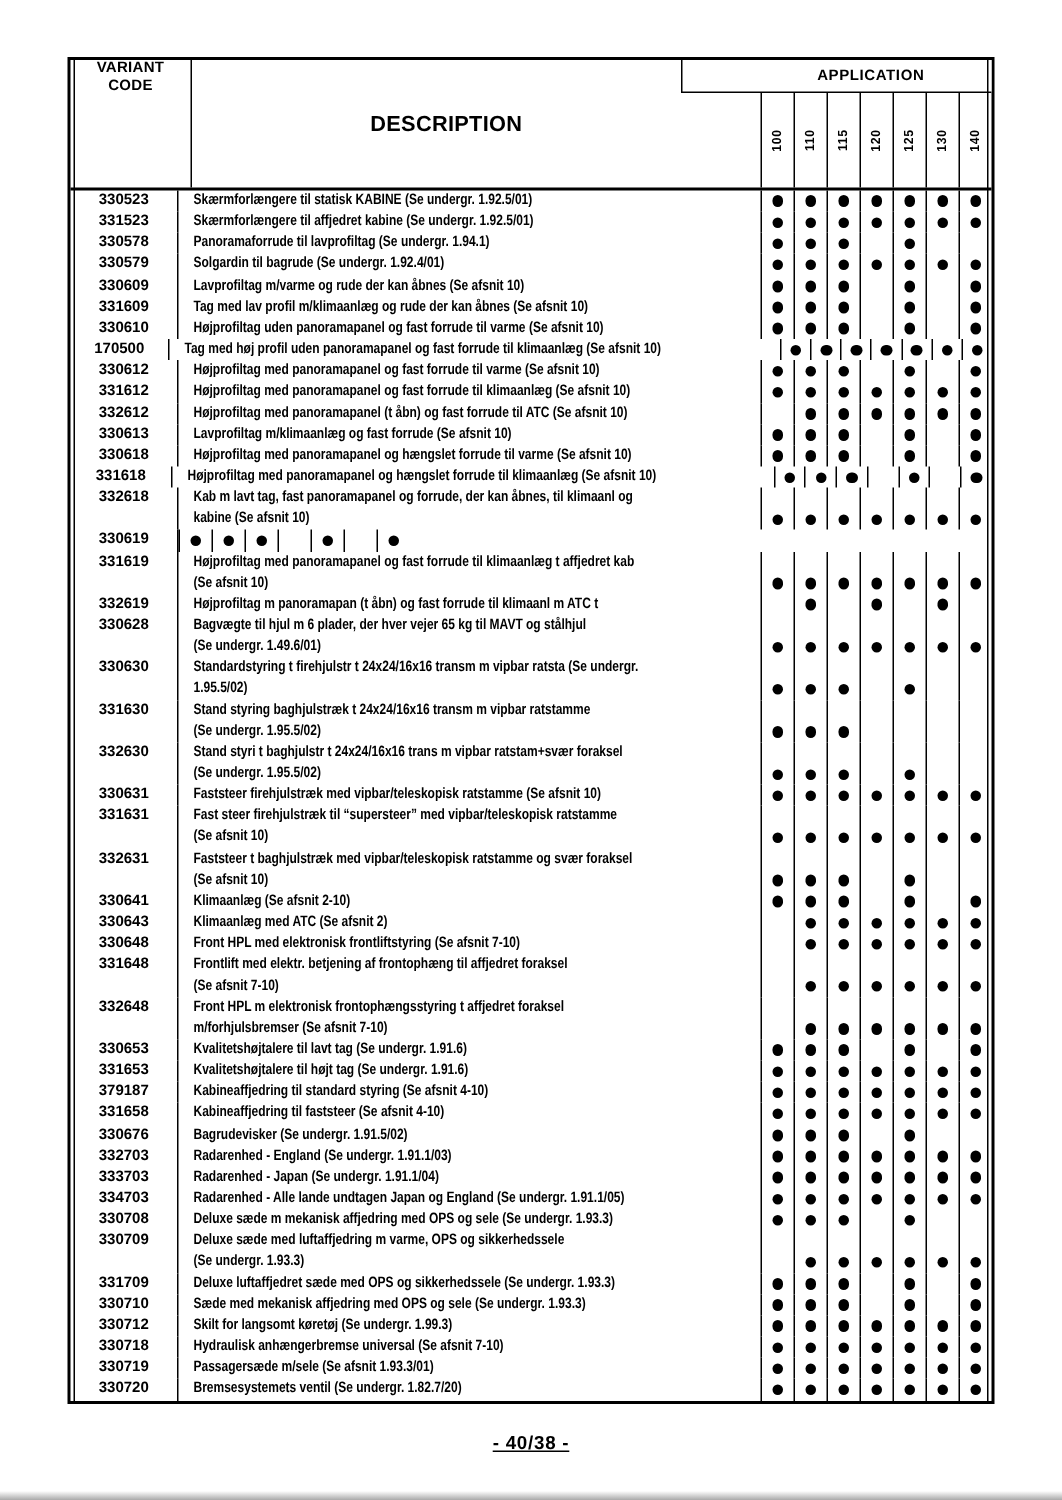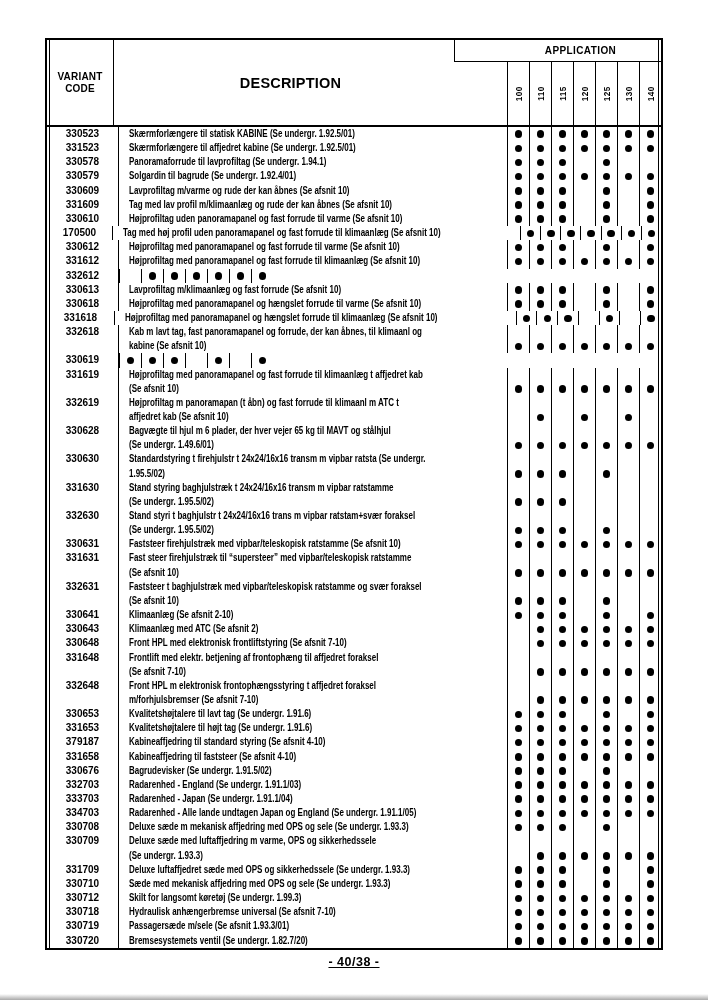--- a/index.html
+++ b/index.html
@@ -11,22 +11,22 @@
   .vtable {
     position:absolute; left:45px; top:38px; width:618px;
     border:2px solid #000; box-sizing:border-box; background:#fff;
   }
   
   .edge-l, .edge-r { position:absolute; top:0; bottom:0; width:1px; background:#000; z-index:5; }
   .edge-l { left:2px; } .edge-r { right:2px; }
 
   .thead { position:relative; display:flex; height:87px; border-bottom:2px solid #000; box-sizing:border-box; }
   .h-code {
-    width:67px; box-sizing:border-box; border-right:1px solid #000;
-    display:flex; flex-direction:column; align-items:center; justify-content:center;
+    width:81px; box-sizing:border-box; border-right:1px solid #000;
+    display:flex; flex-direction:column; align-items:center; justify-content:flex-start;
     font-size:10px; font-weight:bold; line-height:12px; letter-spacing:0.2px;
   }
   .h-desc {
     flex:1; display:flex; align-items:center; justify-content:center;
     font-size:14.5px; font-weight:bold; letter-spacing:0.2px; padding-right:40px;
   }
   .h-app { width:154px; display:flex; margin-top:22px; box-sizing:border-box; }
   .h-strip {
     flex:1; border-left:1px solid #000; box-sizing:border-box;
     display:flex; align-items:center; justify-content:center; height:63px;
@@ -371,20 +371,23 @@
             <div class="dotcell">
               <span class="dot"></span>
             </div>
             <div class="dotcell">
               <span class="dot"></span>
             </div>
           </div>
   </div>
         <div class="trow">
     <div class="c-code">332612</div>
+    <div class="c-desc">
+            <div class="line"><span>Højprofiltag med panoramapanel (t åbn) og fast forrude til ATC (Se afsnit 10)</span></div>
+          </div>
     <div class="c-dots">
             <div class="dotcell"></div>
             <div class="dotcell">
               <span class="dot"></span>
             </div>
             <div class="dotcell">
               <span class="dot"></span>
             </div>
             <div class="dotcell">
               <span class="dot"></span>
@@ -554,21 +557,20 @@
             </div>
             <div class="dotcell">
               <span class="dot"></span>
             </div>
           </div>
   </div>
         <div class="trow">
     <div class="c-code">332619</div>
     <div class="c-desc">
             <div class="line"><span>Højprofiltag m panoramapan (t åbn) og fast forrude til klimaanl m ATC t</span></div>
-            <div class="line"><span>affjedret kab (Se afsnit 10)</span></div>
           </div>
     <div class="c-dots">
             <div class="dotcell"></div>
             <div class="dotcell">
               <span class="dot"></span>
             </div>
             <div class="dotcell"></div>
             <div class="dotcell">
               <span class="dot"></span>
             </div>

